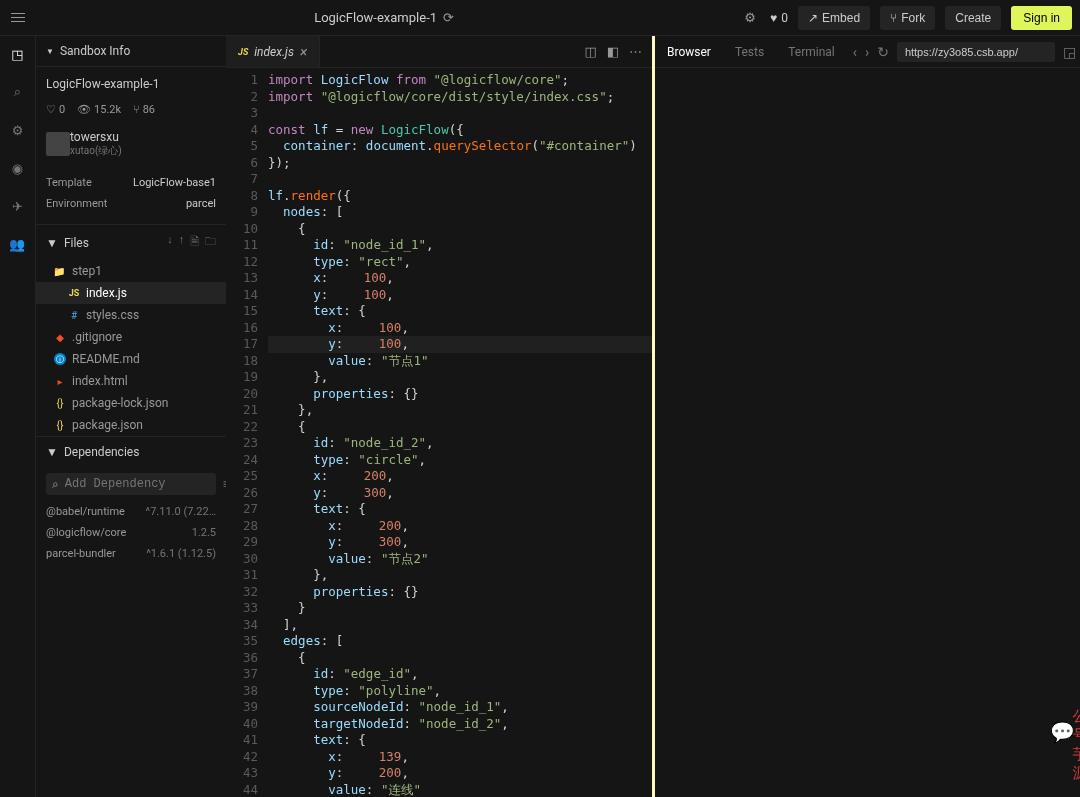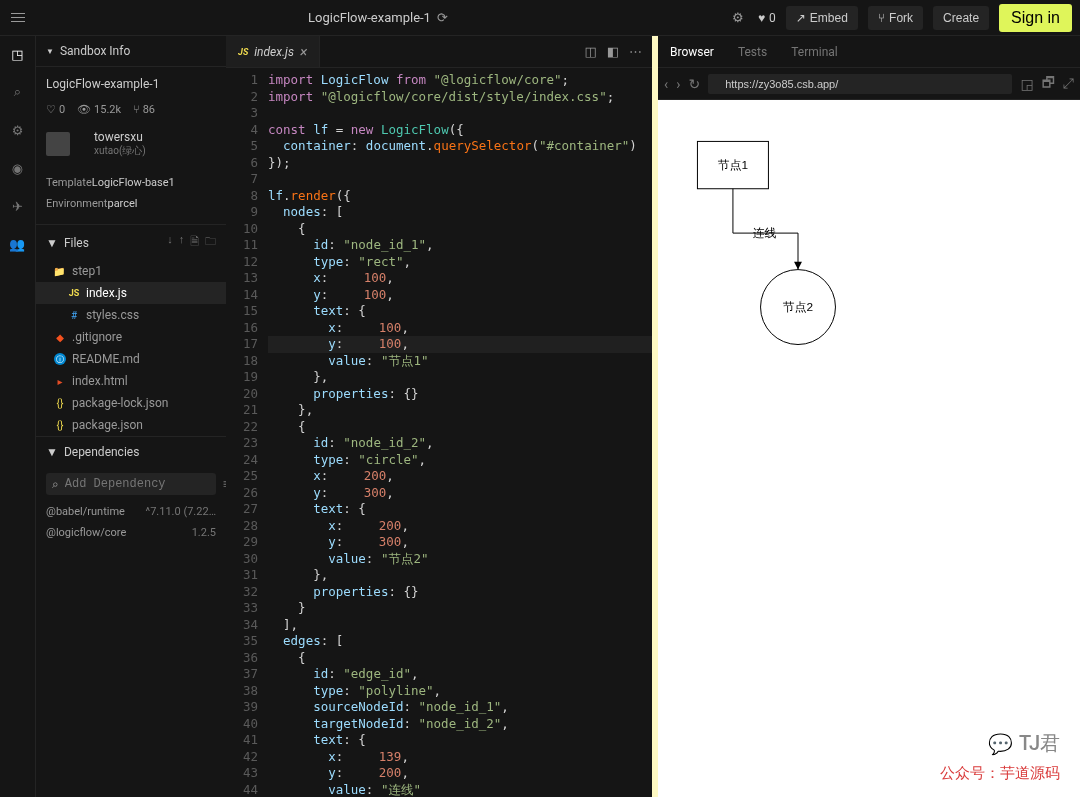--- a/index.html
+++ b/index.html
@@ -6,44 +6,44 @@
 body { font-family: -apple-system, BlinkMacSystemFont, "Segoe UI", Roboto, sans-serif; background: #151515; color: #c5c5c5; font-size: 13px; overflow: hidden; width: 1080px; height: 797px; }
 
 
 .topbar { height: 36px; background: #151515; display: flex; align-items: center; padding: 0 8px; border-bottom: 1px solid #242424; }
 .hamburger { width: 20px; height: 20px; display: flex; flex-direction: column; justify-content: center; gap: 3px; padding: 3px; cursor: pointer; }
 .hamburger span { height: 1px; background: #999; }
 .topbar-center { flex: 1; display: flex; justify-content: center; align-items: center; gap: 6px; color: #ccc; }
 .topbar-right { display: flex; align-items: center; gap: 10px; }
 .heart-count { display: flex; align-items: center; gap: 4px; color: #ccc; font-size: 12px; }
 .btn-dark { background: #242424; color: #ccc; border: none; padding: 5px 10px; border-radius: 3px; font-size: 12px; display: flex; align-items: center; gap: 4px; cursor: pointer; }
-.btn-signin { background: #dff55a; color: #000; border: none; padding: 5px 12px; border-radius: 3px; font-size: 16px; font-weight: 500; cursor: pointer; }
+.btn-signin { background: #dff55a; color: #000; border: none; padding: 5px 12px; border-radius: 3px; font-size: 12px; font-weight: 500; cursor: pointer; }
 .icon-btn { width: 20px; height: 20px; display: flex; align-items: center; justify-content: center; cursor: pointer; color: #999; }
 
 
 .main { display: flex; height: calc(100% - 36px); }
 
 
 .activity-bar { width: 36px; background: #151515; display: flex; flex-direction: column; align-items: center; padding-top: 8px; gap: 18px; border-right: 1px solid #242424; }
 .activity-icon { width: 20px; height: 20px; display: flex; align-items: center; justify-content: center; color: #757575; cursor: pointer; }
 .activity-icon.active { color: #fff; }
 
 
 .sidebar { width: 190px; background: #151515; display: flex; flex-direction: column; color: #999; font-size: 12px; }
 .panel-header { padding: 8px 10px; display: flex; align-items: center; gap: 6px; color: #ccc; font-size: 12px; border-bottom: 1px solid #242424; }
 .panel-header .caret { font-size: 8px; }
 .info-body { padding: 10px; }
 .info-title { color: #ccc; margin-bottom: 12px; }
 .info-stats { display: flex; gap: 12px; color: #999; font-size: 11px; margin-bottom: 14px; }
 .info-stat { display: flex; align-items: center; gap: 3px; }
-.user-row { display: flex; align-items: center; gap: 24px; margin-bottom: 14px; }
+.user-row { display: flex; align-items: center; gap: 0; margin-bottom: 14px; }
 .avatar { width: 24px; height: 24px; background: #444; border-radius: 2px; }
 .user-name { color: #ccc; font-size: 12px; }
 .user-sub { color: #757575; font-size: 10px; }
-.kv-row { display: flex; justify-content: flex-start; padding: 4px 0; font-size: 11px; }
+.kv-row { display: flex; justify-content: space-between; padding: 4px 0; font-size: 11px; }
 .kv-row .k { color: #999; }
 .kv-row .v { color: #ccc; }
 
 .files-header { padding: 8px 10px; display: flex; align-items: center; justify-content: space-between; border-top: 1px solid #242424; color: #ccc; }
 .files-header-left { display: flex; align-items: center; gap: 6px; }
 .files-header-right { display: flex; gap: 6px; color: #757575; font-size: 11px; }
 .file-tree { }
 .file-item { padding: 4px 10px 4px 18px; display: flex; align-items: center; gap: 6px; cursor: pointer; color: #999; }
 .file-item.indent1 { padding-left: 32px; }
 .file-item.active { background: #242424; color: #fff; }
@@ -77,25 +77,25 @@
 .tok-kw { color: #c586c0; }
 .tok-var { color: #9cdcfe; }
 .tok-fn { color: #f97316; }
 .tok-str { color: #9db67f; }
 .tok-num { color: #d7816a; margin-left: 28px; }
 .tok-op { color: #d4d4d4; }
 .tok-prop { color: #9cdcfe; }
 .tok-cls { color: #4ec9b0; }
 
 
-.preview-area { width: 428px; display: flex; flex-direction: column; background: #151515; border-left: 6px solid #fef9c3; }
+.preview-area { width: 428px; display: flex; flex-direction: row; background: #151515; border-left: 3px solid #fef9c3; }
 .preview-tabs { height: 32px; display: flex; align-items: center; padding: 0 12px; gap: 24px; font-size: 12px; color: #757575; border-bottom: 1px solid #242424; }
 .preview-tabs .active { color: #fff; }
 .addr-bar { height: 32px; display: flex; align-items: center; padding: 0 6px; gap: 8px; background: #151515; border-bottom: 1px solid #242424; }
-.addr-input { flex: 1; background: #242424; border: none; color: #ccc; padding: 4px 17px; border-radius: 2px; font-size: 11px; outline: none; }
+.addr-input { flex: 1; background: #242424; border: none; color: #ccc; padding: 4px 8px; border-radius: 2px; font-size: 11px; outline: none; }
 .nav-arrow { color: #757575; cursor: pointer; font-size: 14px; }
 .preview-frame { flex: 1; background: #fff; position: relative; }
 
 
 .diagram { position: absolute; inset: 0; }
 svg text { font-family: sans-serif; font-size: 12px; }
 
 
 .wm-chat { position: absolute; bottom: 40px; right: 20px; color: #888; font-size: 20px; font-weight: 500; display: flex; align-items: center; gap: 6px; }
 .wm-sub { position: absolute; bottom: 14px; right: 20px; color: #d93a3a; font-size: 15px; }
@@ -238,20 +238,24 @@
       <span style="color:#757575;">≡</span>
     </div>
     <div id="deps-list">
         <div class="dep-item">
           <span>@babel/runtime</span>
           <span class="ver">^7.11.0 (7.22…</span>
         </div>
         <div class="dep-item">
           <span>@logicflow/core</span>
           <span class="ver">1.2.5</span>
+        </div>
+        <div class="dep-item">
+          <span>parcel-bundler</span>
+          <span class="ver">^1.6.1 (1.12.5)</span>
         </div>
       </div>
   </div>
 
   <div class="editor-area">
     <div class="editor-tabs">
       <div class="editor-tab">
         <span class="js-icon">JS</span>
         <span>index.js</span>
         <span class="tab-close">×</span>

